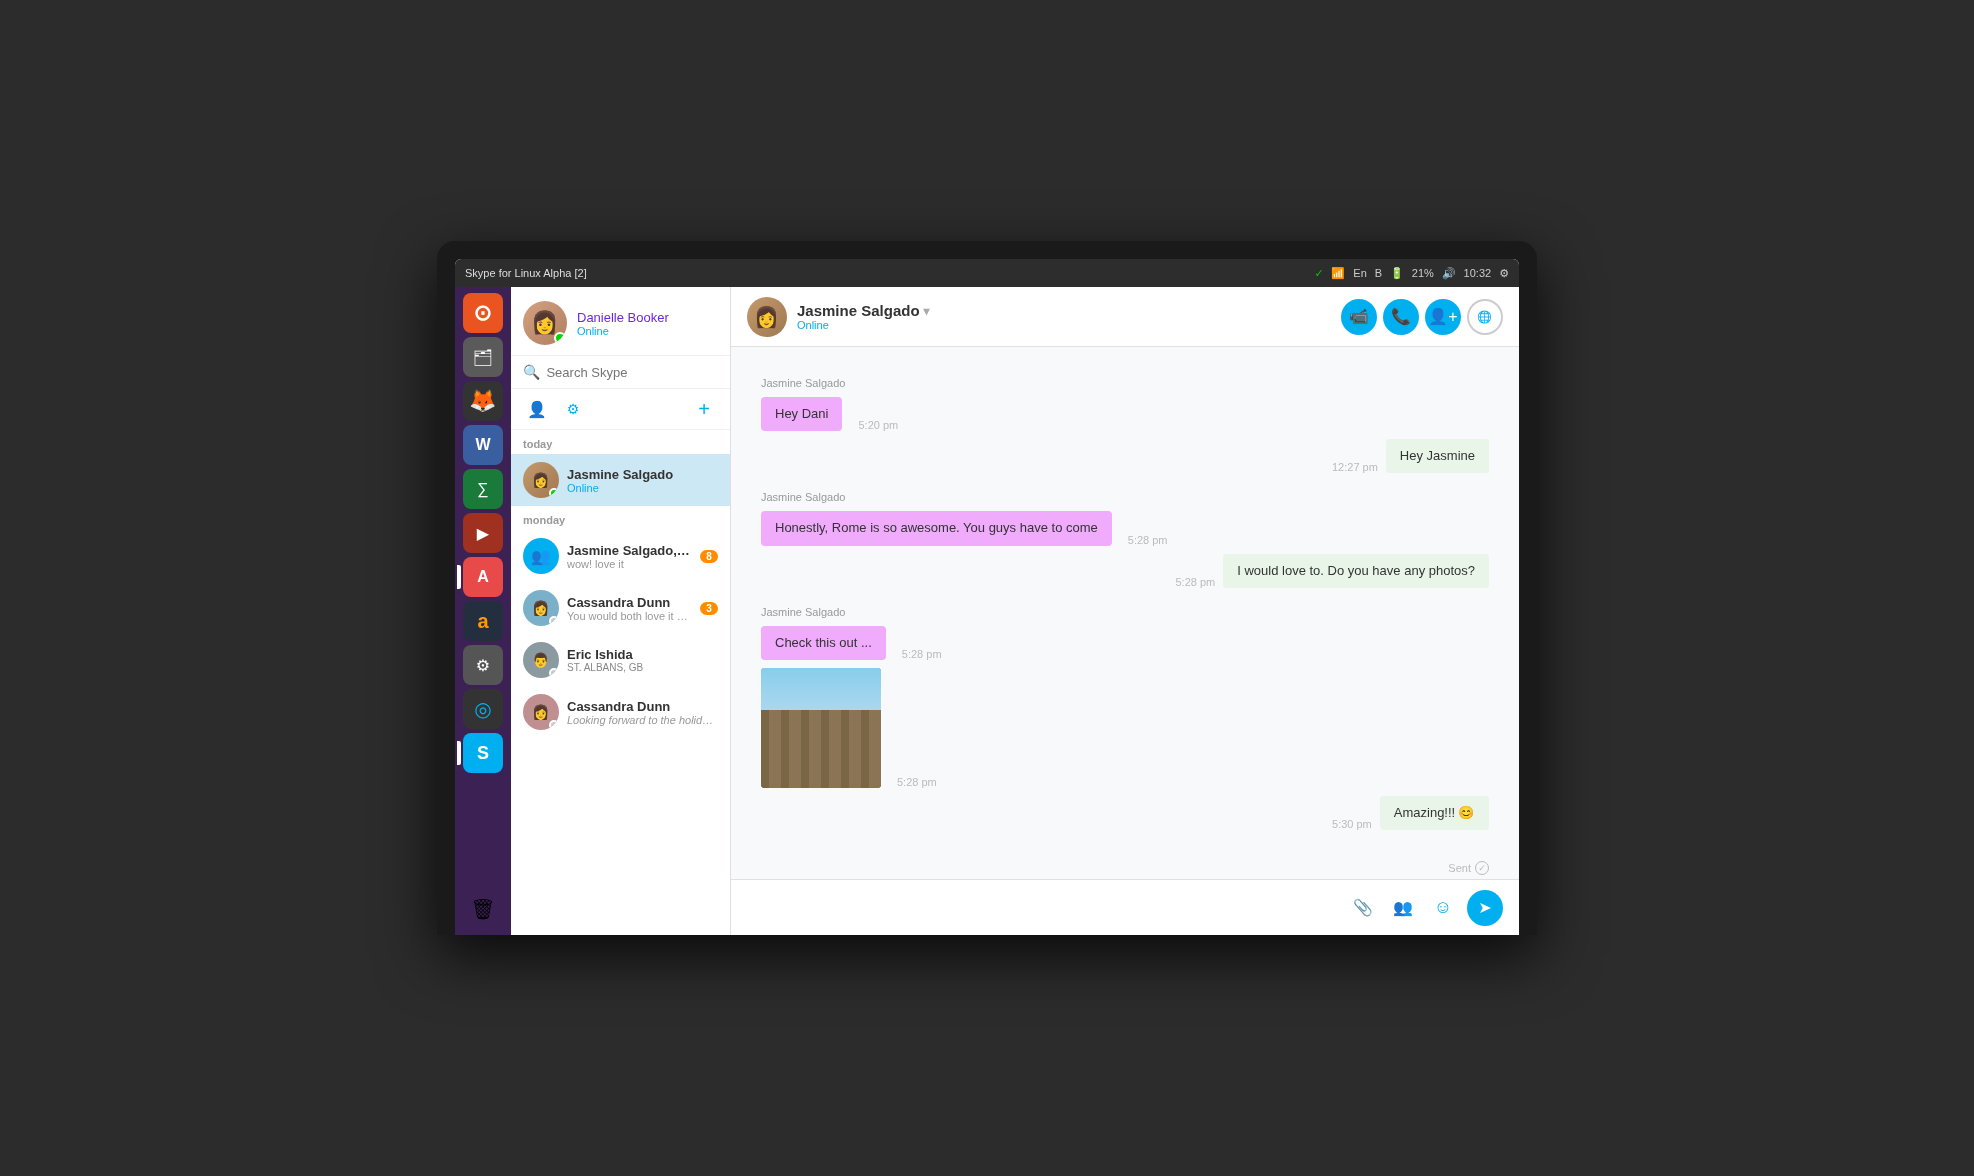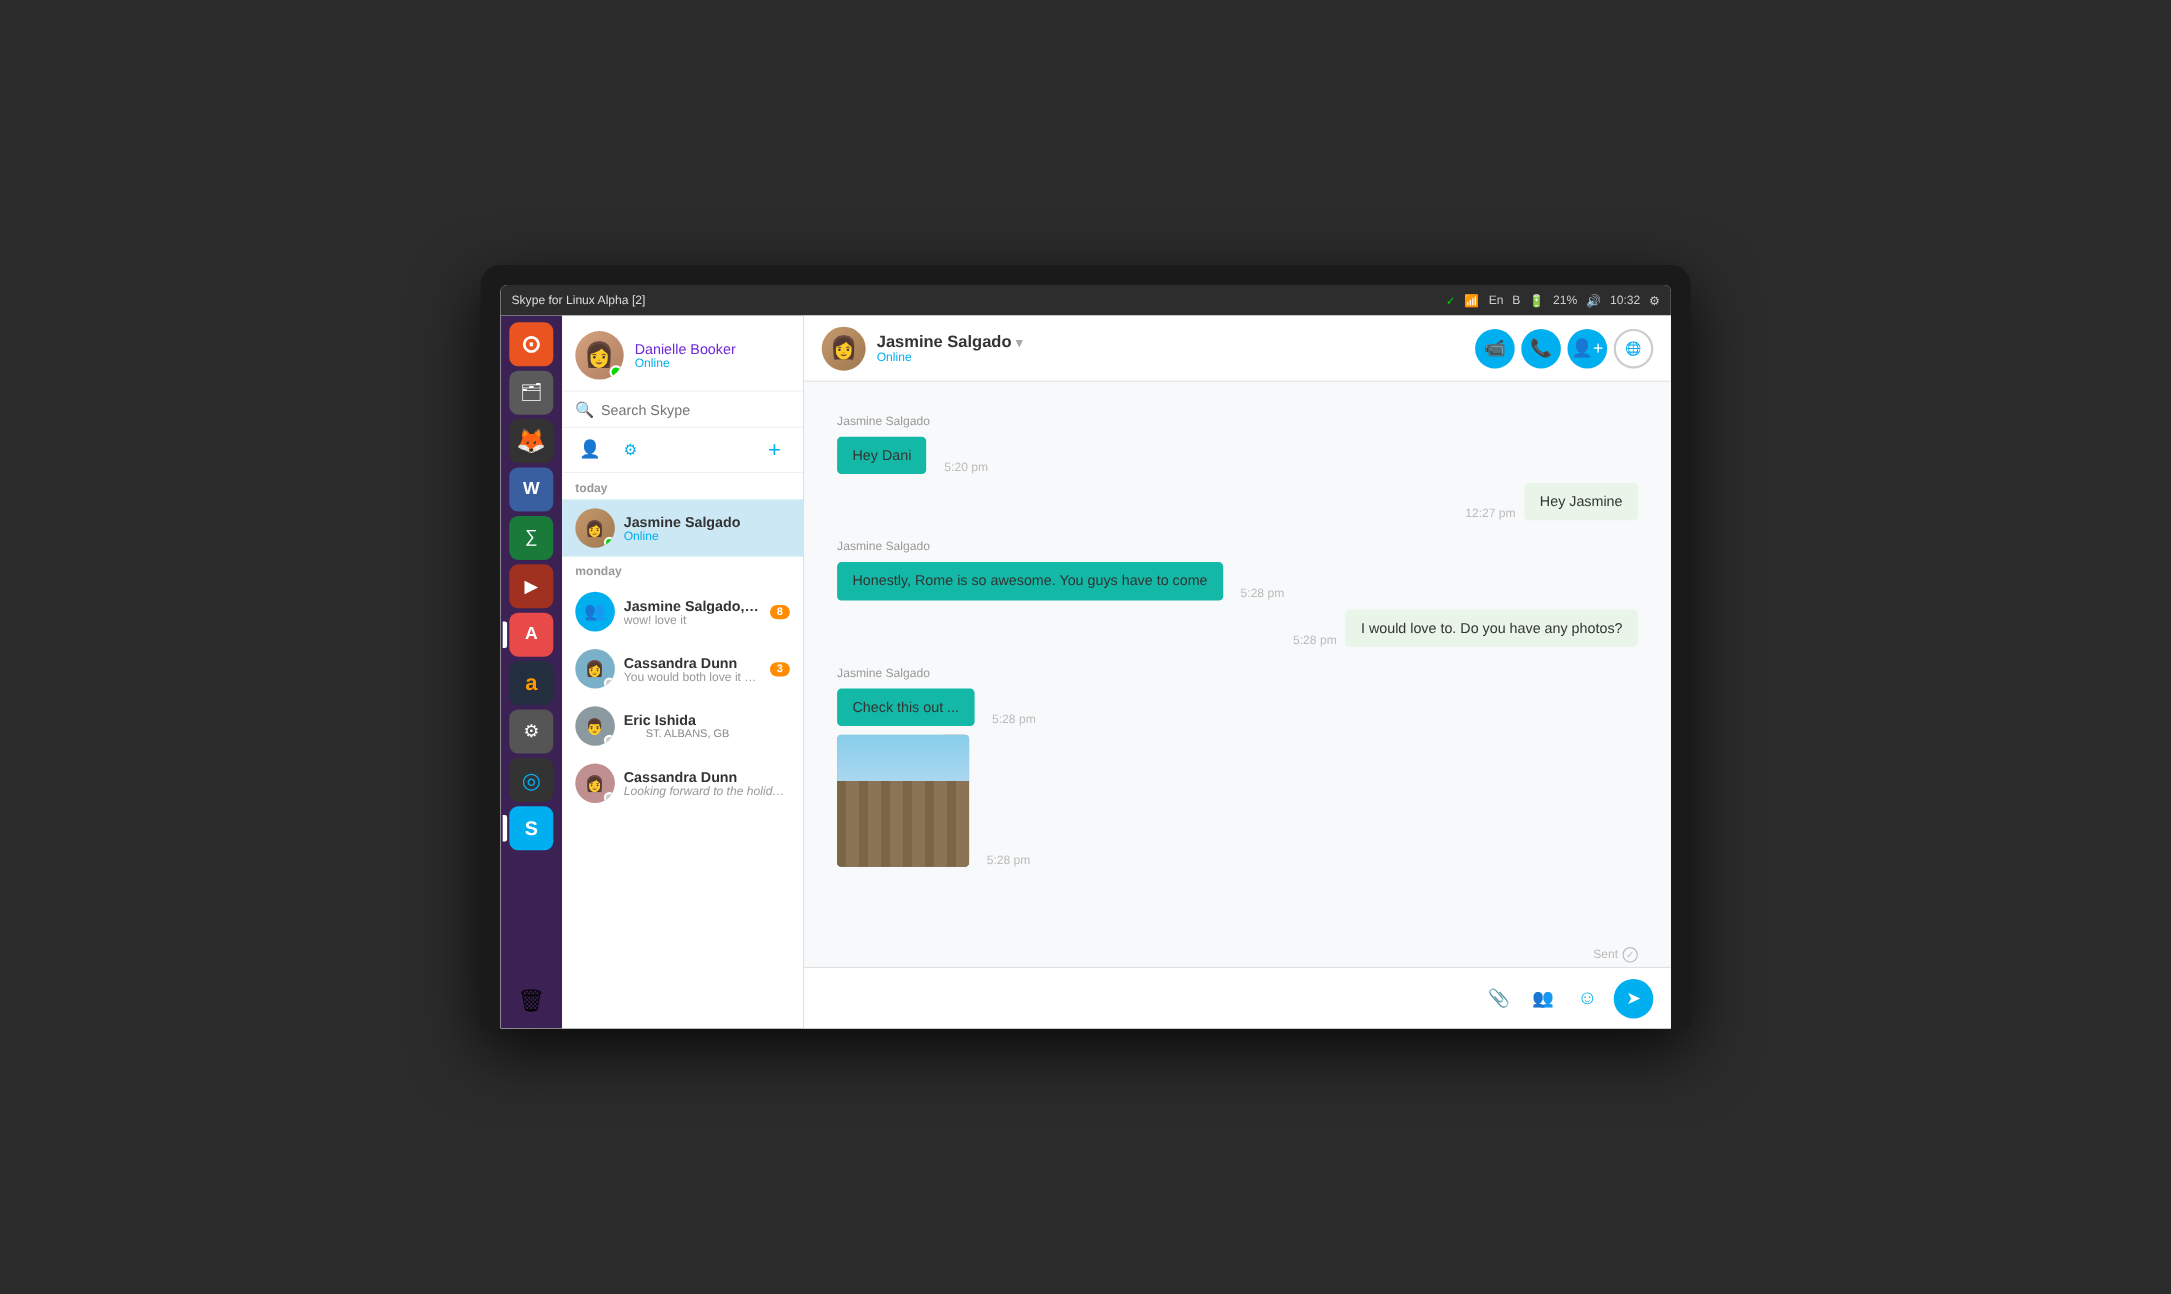--- a/index.html
+++ b/index.html
@@ -324,21 +324,21 @@
     .message-row.mine { flex-direction: row-reverse; }
 
     .bubble {
       max-width: 480px;
       padding: 8px 14px;
       border-radius: 4px;
       font-size: 13px;
       line-height: 1.4;
     }
     .bubble.theirs {
-      background: #14b8a6;
+      background: #f0abfc;
       color: #333;
     }
     .bubble.mine {
       background: #e8f5e8;
       color: #333;
     }
 
     .msg-time {
       font-size: 11px;
       color: #bbb;
@@ -580,21 +580,21 @@
             <div class="chat-badge">3</div>
           </div>
 
           <div class="chat-item">
             <div class="chat-avatar" style="background:#8a9aa0;">
               <span>👨</span>
               <div class="chat-avatar-offline"></div>
             </div>
             <div class="chat-info">
               <div class="chat-name">Eric Ishida</div>
-              <div class="chat-preview" style="text-transform:uppercase;font-size:10px;color:#888;margin-left:20px;">ST. ALBANS, GB</div>
+              <div class="chat-preview" style="text-transform:uppercase;font-size:10px;color:#888;">ST. ALBANS, GB</div>
             </div>
           </div>
 
           <div class="chat-item">
             <div class="chat-avatar" style="background:#c09090;">
               <span>👩</span>
               <div class="chat-avatar-offline"></div>
             </div>
             <div class="chat-info">
               <div class="chat-name">Cassandra Dunn</div>
@@ -675,20 +675,24 @@
                     <div style="flex:1;background:#7a6545;border-radius:2px 2px 0 0;"></div>
                     <div style="flex:1;background:#6b5a3e;border-radius:2px 2px 0 0;margin-top:5px;"></div>
                     <div style="flex:1;background:#7a6545;border-radius:2px 2px 0 0;"></div>
                   </div>
                 </div>
               </div>
             </div>
             <span class="msg-time">5:28 pm</span>
           </div>
 
+          <div class="message-row mine">
+            <div class="bubble mine">Amazing!!! 😊</div>
+            <span class="msg-time">5:30 pm</span>
+          </div>
 
         </div>
 
         <div class="sent-label">
           <span>Sent</span>
           <span style="width:14px;height:14px;border-radius:50%;border:1.5px solid #bbb;display:inline-flex;align-items:center;justify-content:center;font-size:9px;color:#bbb;">✓</span>
         </div>
 
         <div class="chat-input-area">
           <input class="chat-input" type="text" placeholder="" style="">

